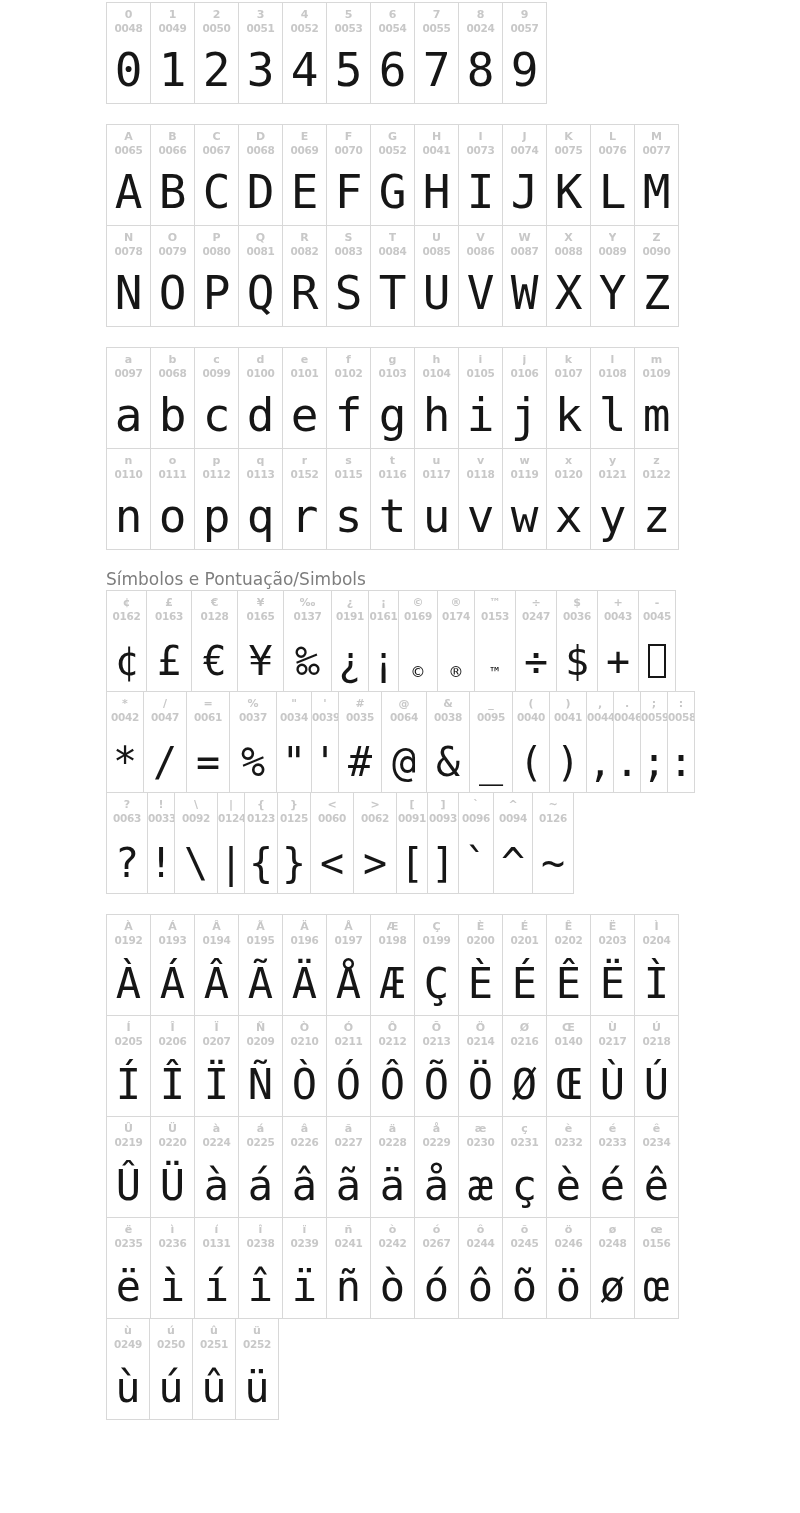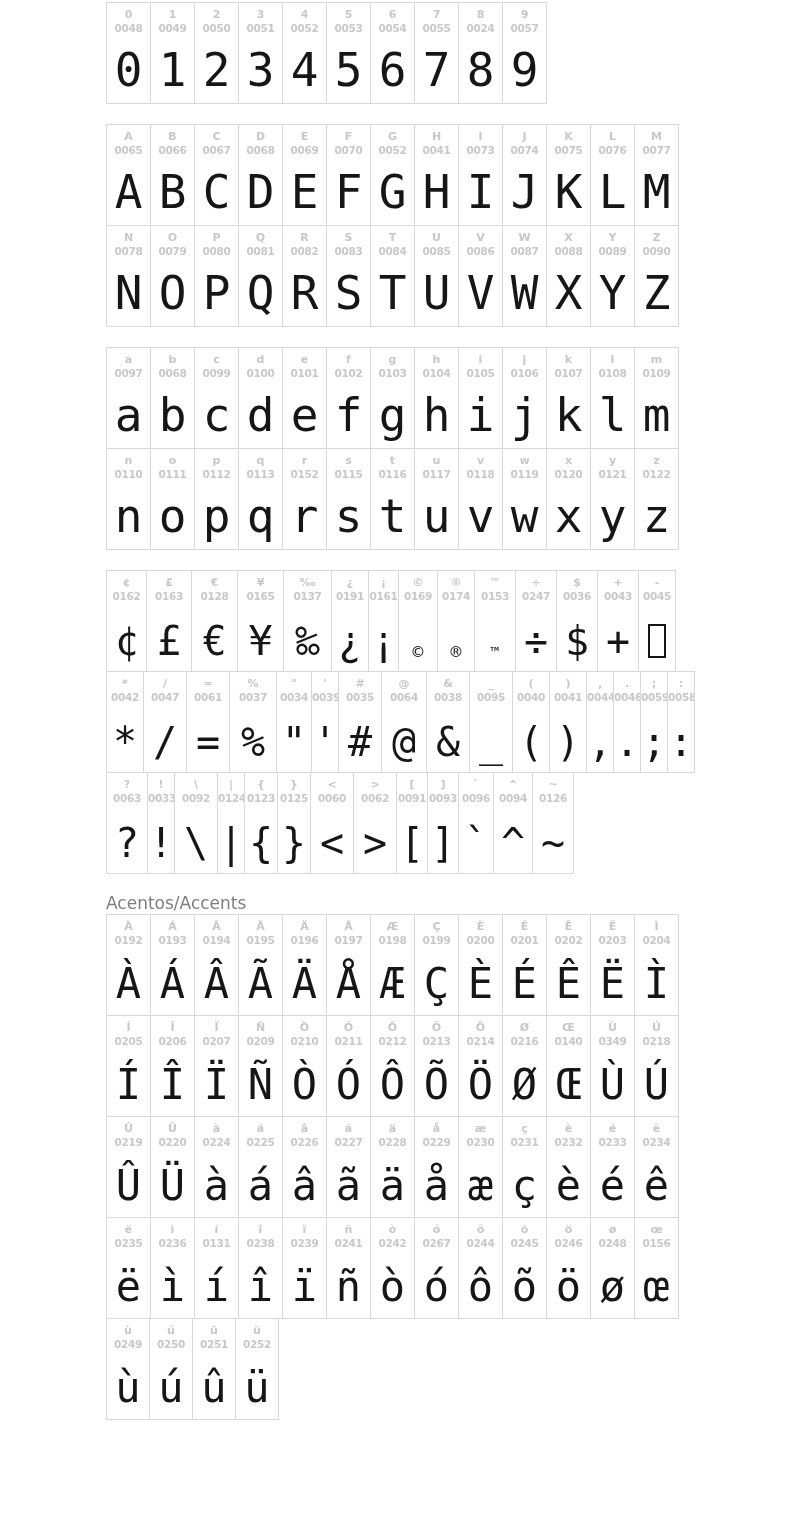--- a/index.html
+++ b/index.html
@@ -476,20 +476,21 @@
             <div class="cell-ch">z</div>
             <div class="cell-code">0122</div>
             <div class="glyph-area">
               <span class="glyph" style="font-size: 46px;">z</span>
             </div>
           </div>
         </div>
       </div>
     </div>
     <div class="section">
+      <div class="section-title">Símbolos e Pontuação/Simbols</div>
       <div class="grid">
         <div class="row">
           <div class="cell" style="width: 39px;">
             <div class="cell-ch">¢</div>
             <div class="cell-code">0162</div>
             <div class="glyph-area">
               <span class="glyph" style="font-size: 40px;">¢</span>
             </div>
           </div>
           <div class="cell" style="width: 44px;">
@@ -787,21 +788,20 @@
             <div class="cell-ch">~</div>
             <div class="cell-code">0126</div>
             <div class="glyph-area">
               <span class="glyph" style="font-size: 40px;">~</span>
             </div>
           </div>
         </div>
       </div>
     </div>
     <div class="section">
-      <div class="section-title">Acentos/Accents</div>
       <div class="grid">
         <div class="row">
           <div class="cell" style="width: 43px;">
             <div class="cell-ch">À</div>
             <div class="cell-code">0192</div>
             <div class="glyph-area">
               <span class="glyph" style="font-size: 42px;">À</span>
             </div>
           </div>
           <div class="cell" style="width: 43px;">
@@ -962,21 +962,21 @@
           </div>
           <div class="cell" style="width: 43px;">
             <div class="cell-ch">Œ</div>
             <div class="cell-code">0140</div>
             <div class="glyph-area">
               <span class="glyph" style="font-size: 42px;">Œ</span>
             </div>
           </div>
           <div class="cell" style="width: 43px;">
             <div class="cell-ch">Ù</div>
-            <div class="cell-code">0349</div>
+            <div class="cell-code">0217</div>
             <div class="glyph-area">
               <span class="glyph" style="font-size: 42px;">Ù</span>
             </div>
           </div>
           <div class="cell" style="width: 43px;">
             <div class="cell-ch">Ú</div>
             <div class="cell-code">0218</div>
             <div class="glyph-area">
               <span class="glyph" style="font-size: 42px;">Ú</span>
             </div>

